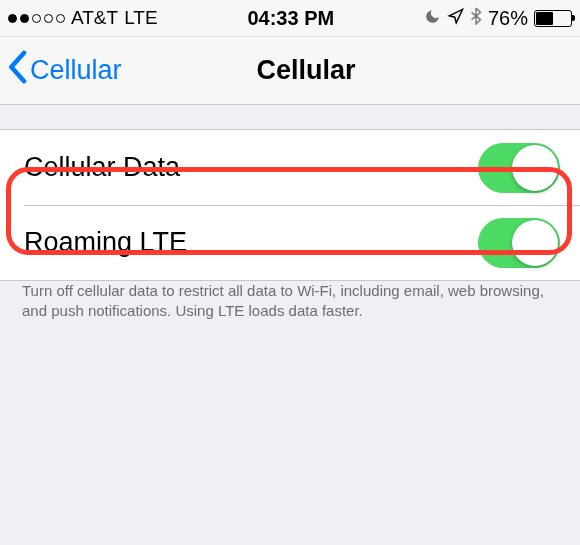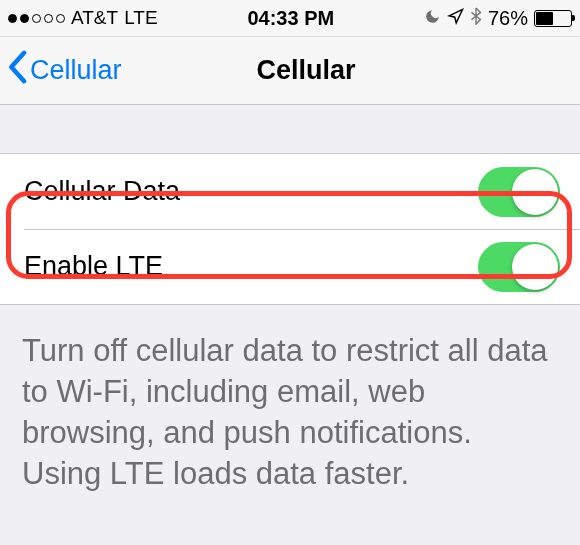--- a/index.html
+++ b/index.html
@@ -66,21 +66,21 @@
   .nav-back .chev { margin-right: 2px; }
   .nav-title {
     position: absolute; left: 0; right: 0; text-align: center;
     font-size: 27px; font-weight: 600;
     pointer-events: none;
     margin-left: 32px;
   }
 
   
   .group {
-    margin-top: 48px;
+    margin-top: 24px;
     background: #fff;
     border-top: 1px solid #c7c7cb;
     border-bottom: 1px solid #c7c7cb;
   }
   .row {
     display: flex; align-items: center; justify-content: space-between;
     height: 75px;
     padding: 0 20px 0 24px;
     position: relative;
   }
@@ -102,23 +102,23 @@
   .toggle .knob {
     position: absolute; top: 1px; width: 46px; height: 46px;
     border-radius: 50%; background: #fff;
     box-shadow: 0 2px 4px rgba(0,0,0,.25), 0 0 1px rgba(0,0,0,.2);
   }
   .toggle.on .knob { right: 1px; }
   .toggle.off .knob { left: 1px; }
 
   
   .footer-text {
-    padding: 26px 22px 0 22px;
+    padding: 0 22px 0 22px;
     color: #6d6d72;
-    font-size: 31px;
+    font-size: 15px;
     line-height: 1.32;
   }
 
   
   .callout {
     position: absolute;
     border: 5px solid #ff3b30;
     border-radius: 22px;
     pointer-events: none;
     z-index: 10;
@@ -183,21 +183,21 @@
   <div class="group">
 
     <div class="row">
       <span class="row-label">Cellular Data</span>
       <div class="toggle on">
           <div class="knob"></div>
         </div>
     </div>
 
     <div class="row">
-      <span class="row-label">Enable LTE</span>
+      <span class="row-label">Roaming LTE</span>
       <div class="toggle on">
           <div class="knob"></div>
         </div>
     </div>
 
 
   </div>
 
   <div class="footer-text">Turn off cellular data to restrict all data to Wi-Fi, including email, web browsing, and push notifications. Using LTE loads data faster.</div>
 </div>

